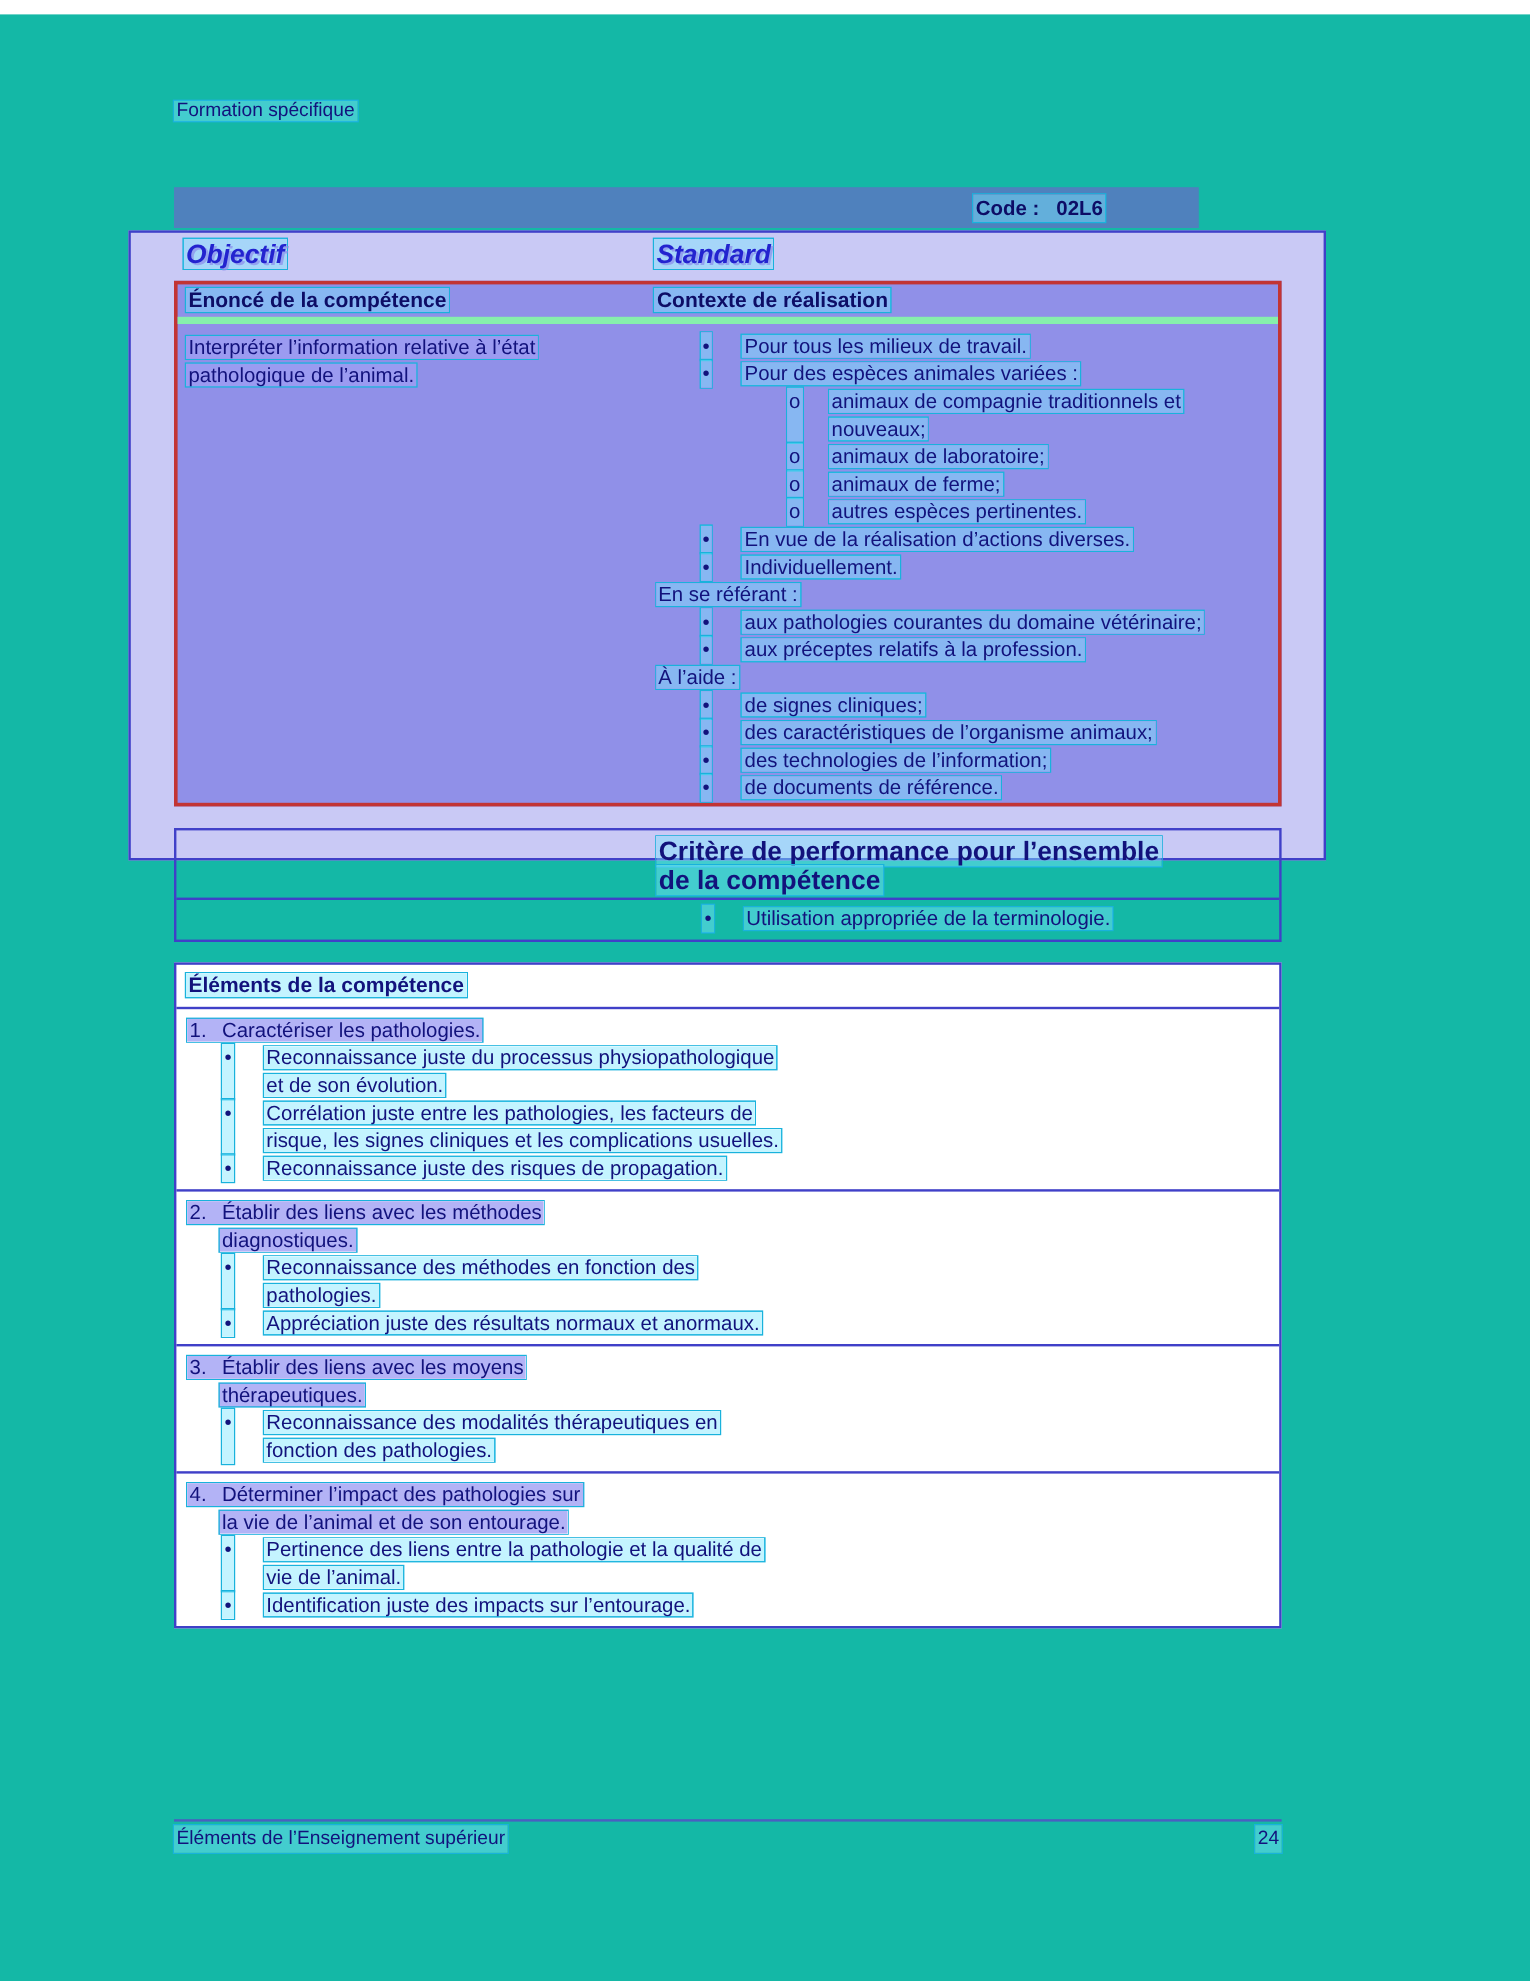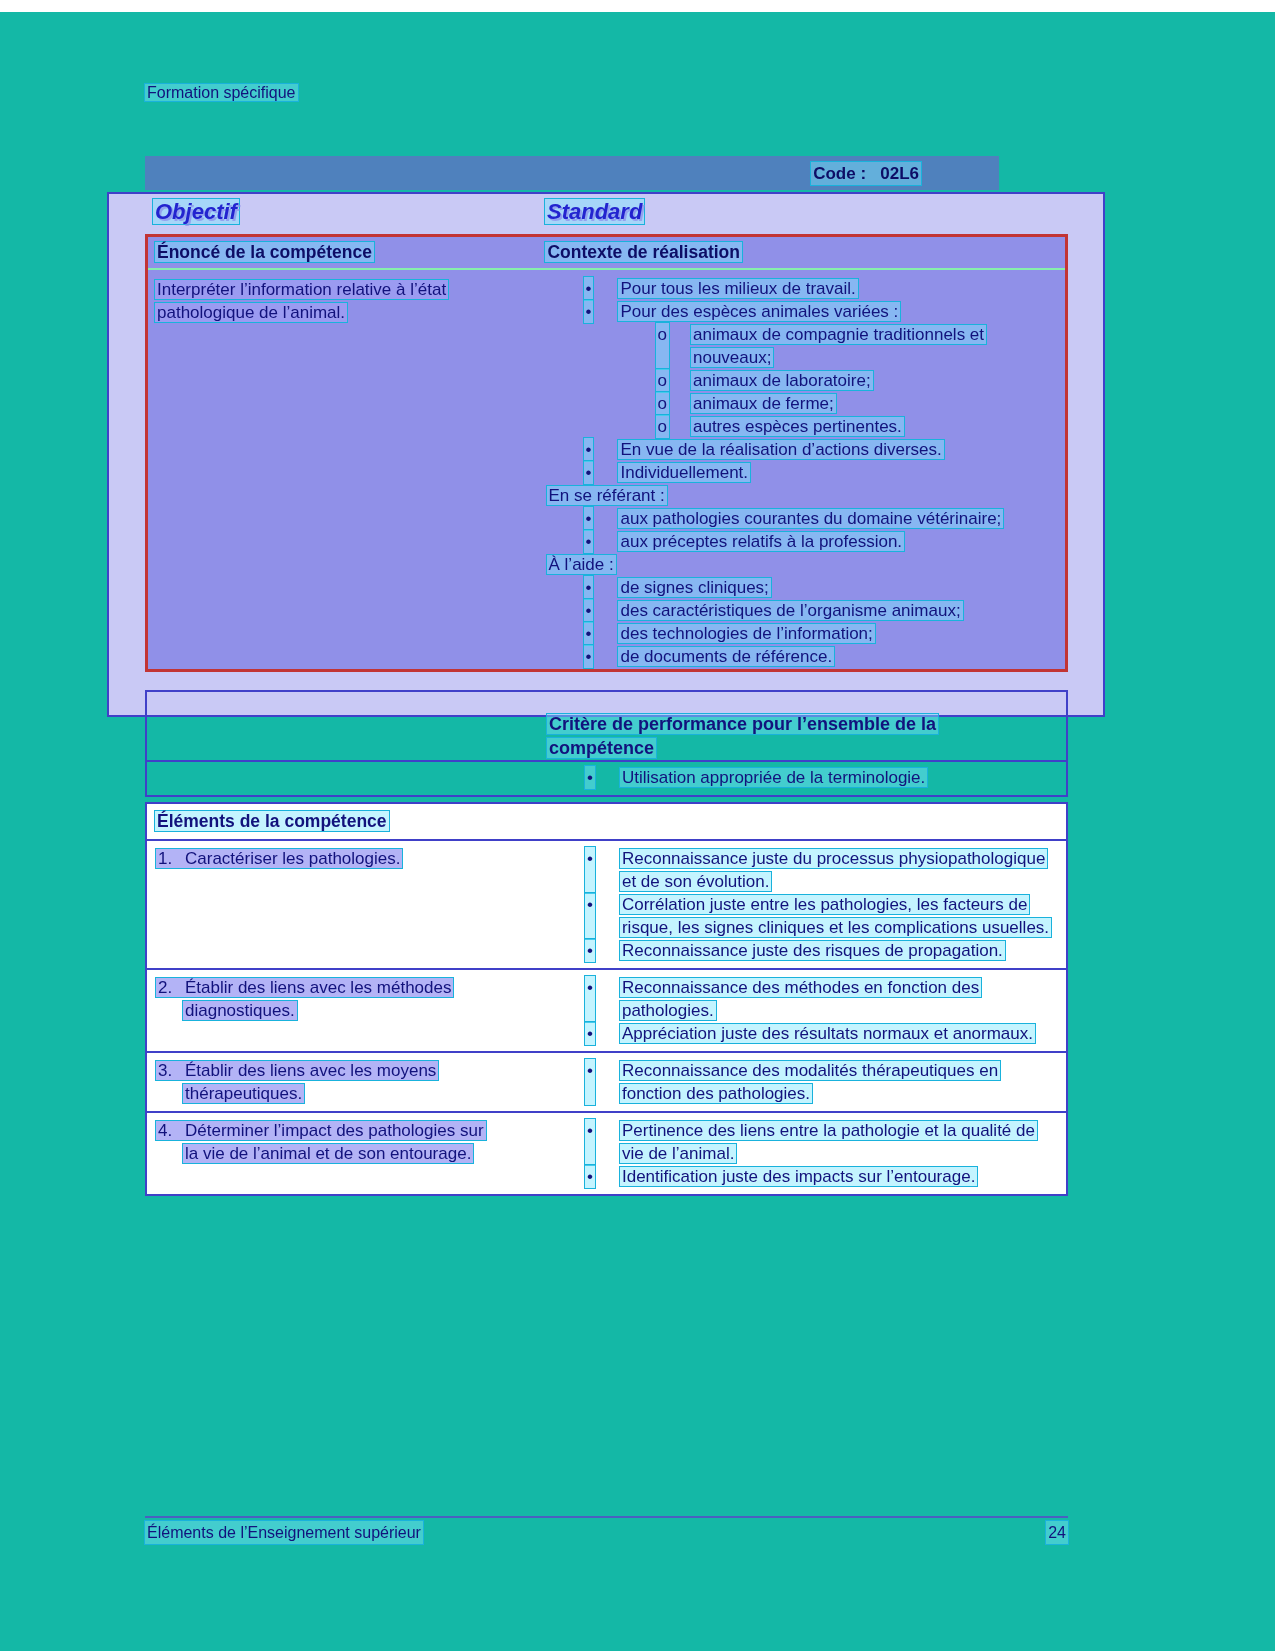--- a/index.html
+++ b/index.html
@@ -37,21 +37,21 @@
   .objstd .obj { width:400px; padding-left:8px; }
   .heading-blue {
     font-size:22px; font-weight:bold; font-style:italic; color:#2323cf;
     text-shadow:2px 2px 0 rgba(140,140,235,0.7);
   }
 
   .red-table {
     position:absolute; left:145px; top:222px; width:923px; height:438px;
     background:#9090e8; border:3px solid #c23434;
   }
-  .rt-hdr { display:flex; height:33px; align-items:center; border-bottom:2px solid #86efac;justify-content:flex-end; }
+  .rt-hdr { display:flex; height:33px; align-items:center; border-bottom:6px solid #86efac;justify-content:flex-end; }
   .rt-hdr .c1 { width:400px; padding-left:7px; }
   .rt-hdr .c2 { width:523px; }
   .th-text { font-size:17.5px; font-weight:bold; color:#0d0d66; }
   .rt-body { display:flex; }
   .rt-body .enonce { width:400px; padding:8px 28px 0 7px; }
   .rt-body .ctx { width:523px; padding:7px 6px 0 0; }
 
   .li { display:flex; }
   .li .b { flex:none; }
   .li.l1 { padding-left:38px; }
@@ -60,32 +60,32 @@
   .li.l2 .b { margin-right:22px; }
   .li.l0 { padding-left:1px; }
   .li .t { flex:1 1 auto; }
 
   .crit-table {
     position:absolute; left:145px; top:678px; width:923px;
     border:2px solid #4040c8; background:transparent;
   }
   .crit-head { min-height:58px; display:flex; border-bottom:2px solid #4040c8; }
   .crit-head .spacer, .crit-row .spacer { width:400px; flex:none; }
-  .crit-head .txt { width:450px; padding-top:20px; line-height:24px; font-size:18px; font-weight:bold; }
+  .crit-head .txt { width:450px; padding-top:6px; line-height:24px; font-size:22px; font-weight:bold; }
   .crit-row { height:33px; display:flex; padding-top:4px; }
   .crit-row .c2 { width:523px; }
 
   .elem-table {
     position:absolute; left:145px; top:790px; width:923px;
     border:2px solid #4040c8; background:#ffffff;
   }
   .elem-hdr { display:flex; height:37px; align-items:center; border-bottom:2px solid #4040c8; font-size:17.5px; font-weight:bold; }
   .elem-hdr .c1 { width:400px; padding-left:8px; }
   .elem-hdr .c2 { width:523px; }
-  .elem-row { display:flex; padding:6px 0 6px 0; border-bottom:2px solid #4040c8; }
+  .elem-row { display:flex; padding:6px 0 6px 0; border-bottom:2px solid #4040c8;flex-direction:column; }
   .elem-row:last-child { border-bottom:none; }
   .elem-row .left { width:400px; flex:none; padding:0 48px 0 9px; }
   .elem-row .right { width:523px; flex:none; padding-right:16px; }
   .num-item { padding-left:27px; text-indent:-27px; }
   .num { display:inline-block; width:27px; text-indent:0; }
 
   .footer {
     position:absolute; left:145px; top:1504px; width:923px;
     border-top:2px solid #4a5fc0; padding-top:3px;
     display:flex; justify-content:space-between; font-size:16px;

